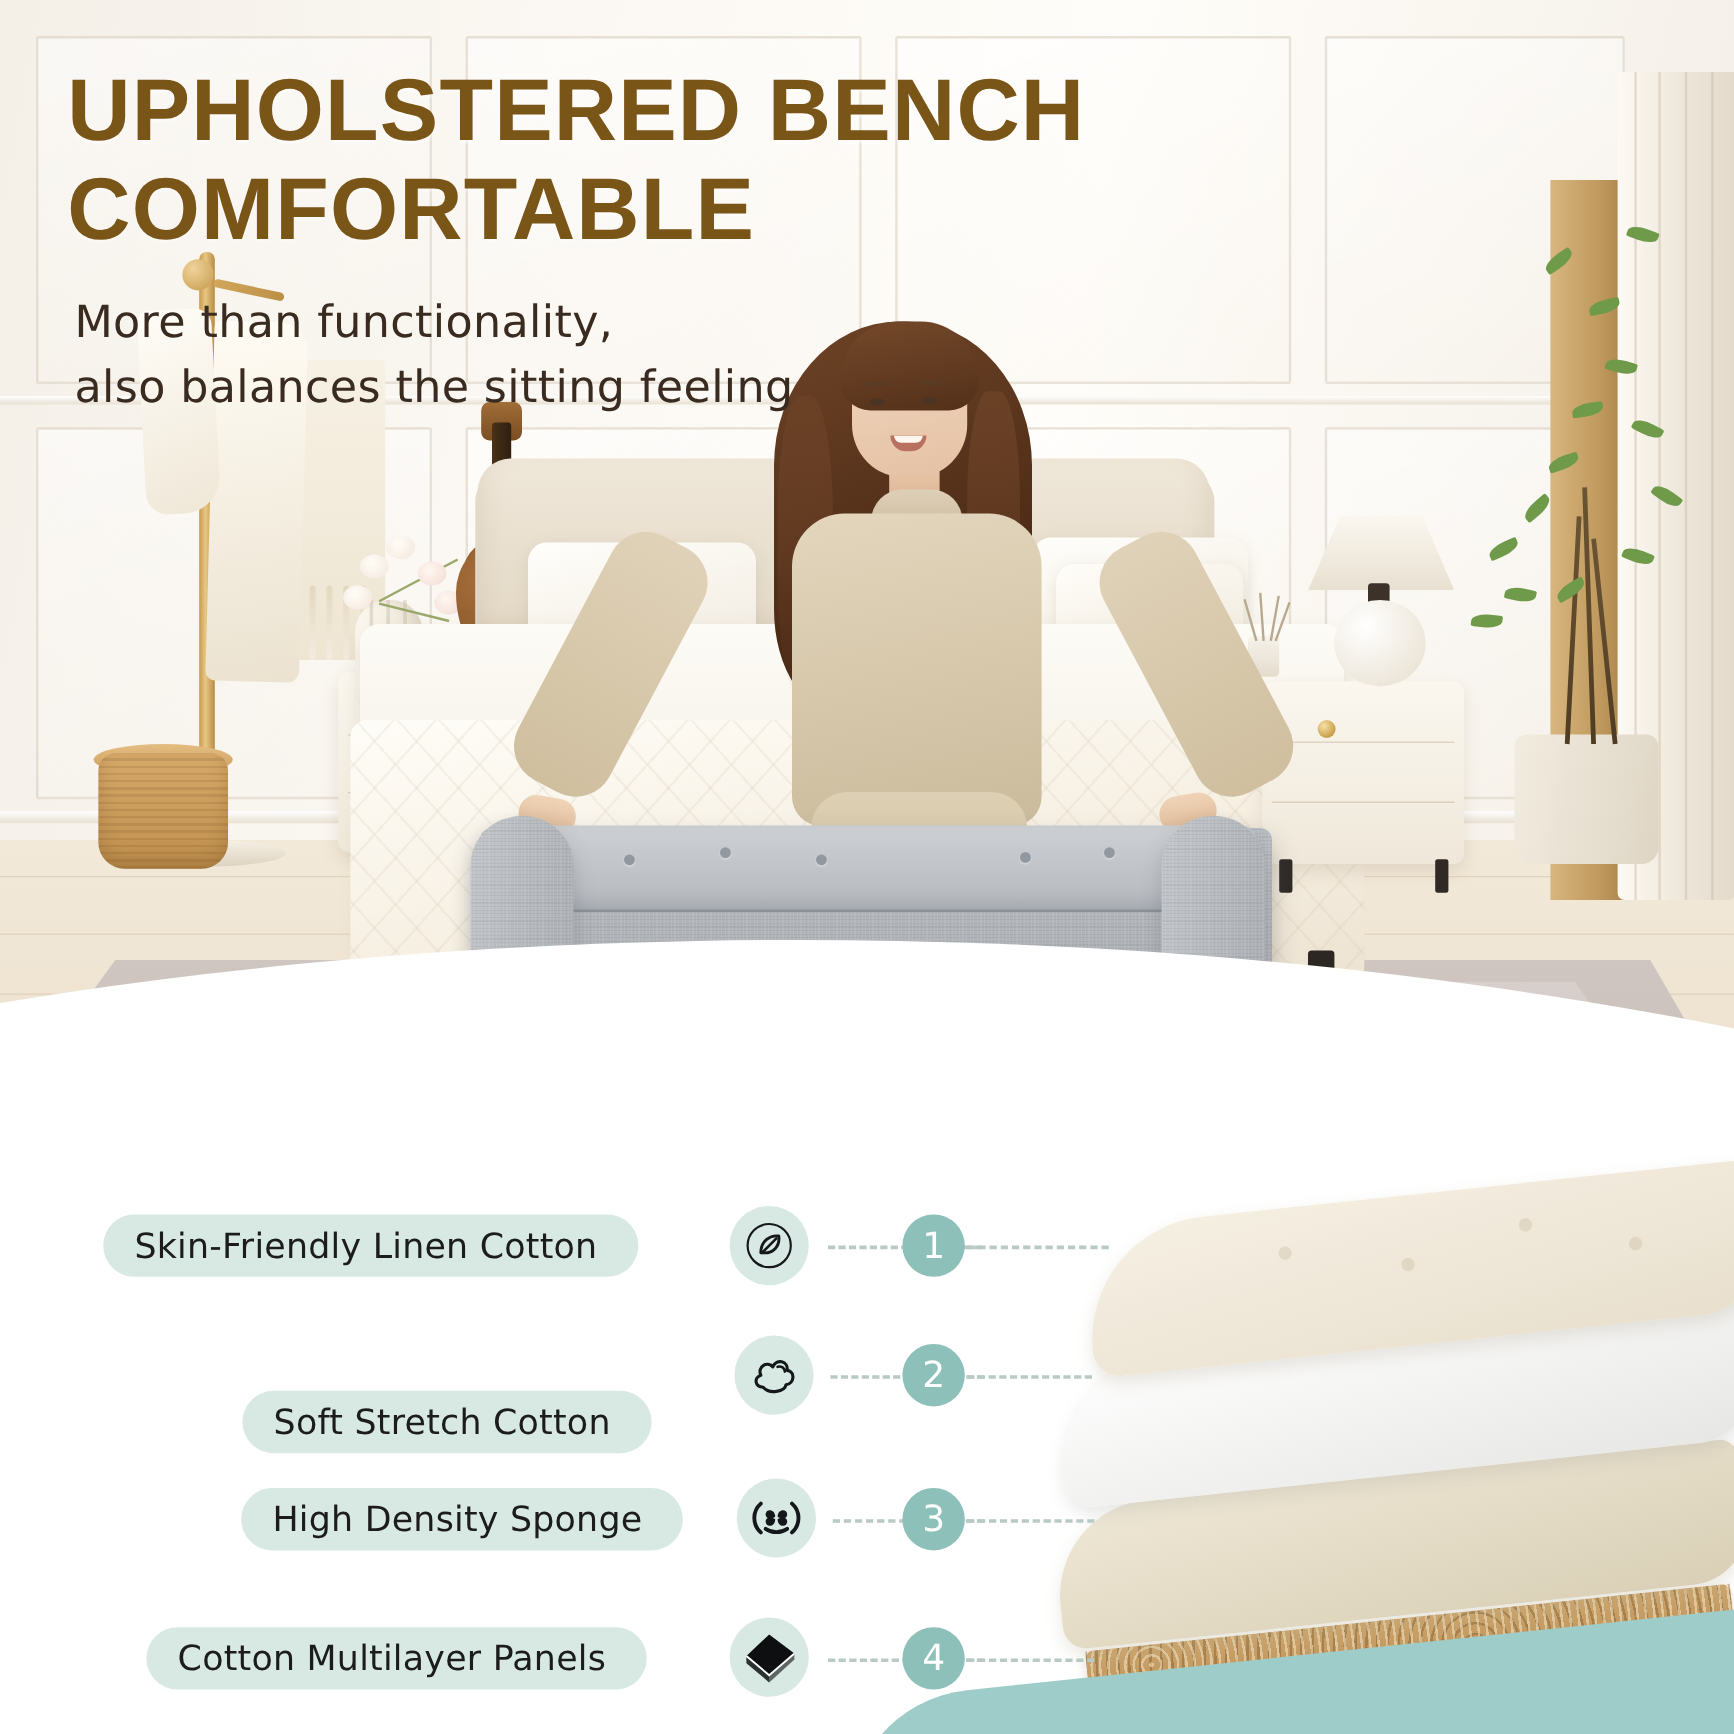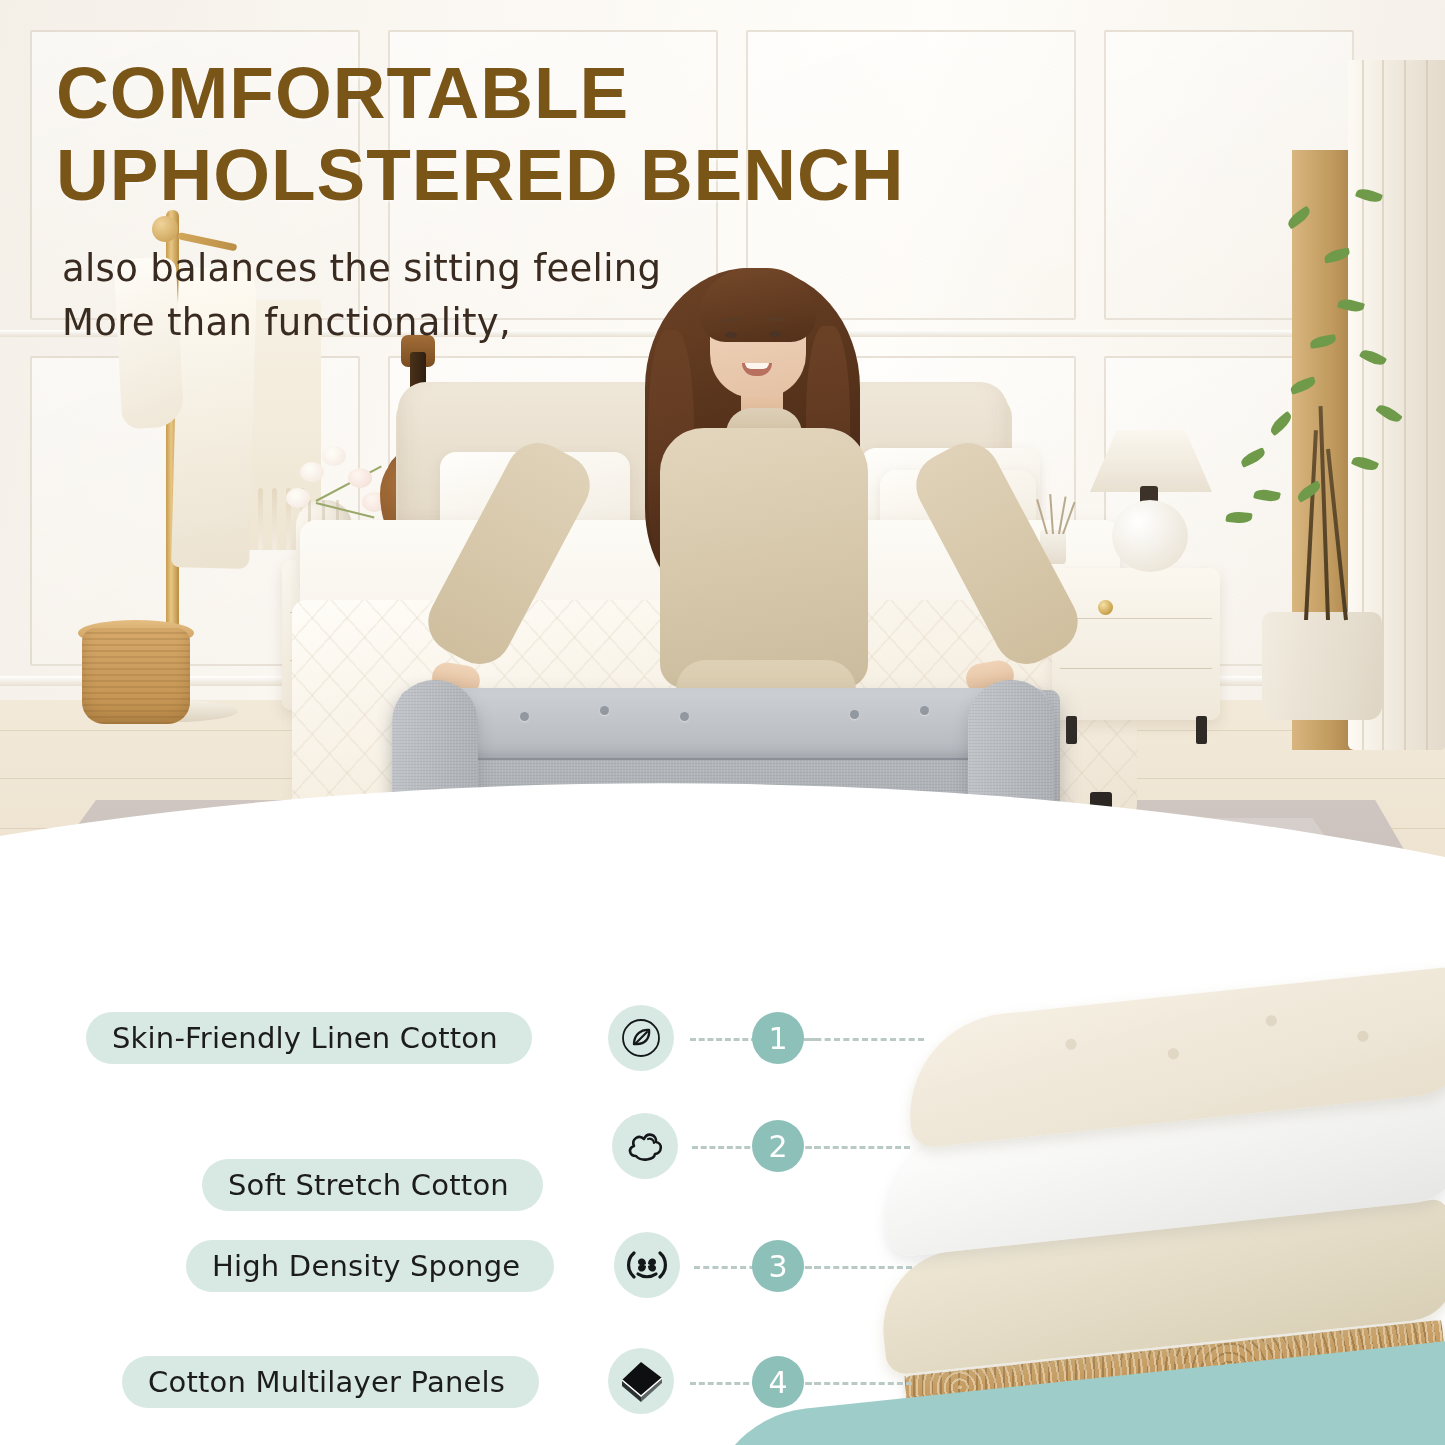--- a/index.html
+++ b/index.html
@@ -471,26 +471,26 @@
     <div class="slipper" style="left:698px; top:888px; transform:rotate(-5deg);">
         <div class="slipper-plaid"></div>
       </div>
     <div class="slipper" style="left:762px; top:888px; transform:rotate(5deg);">
         <div class="slipper-plaid"></div>
       </div>
 
   </div>
 
   <div class="headline">
+    <div class="h-line">UPHOLSTERED BENCH</div>
     <div class="h-line">COMFORTABLE</div>
-    <div class="h-line">UPHOLSTERED BENCH</div>
   </div>
   <div class="sub">
+    <div class="s-line">More than functionality,</div>
     <div class="s-line">also balances the sitting feeling</div>
-    <div class="s-line">More than functionality,</div>
   </div>
 
   <div class="infopanel">
     <div class="infopanel-inner">
 
       <div class="layer L4">
           <div class="L4-chip"></div>
         </div>
       <div class="tealshape"></div>
       <div class="layer L3"></div>
@@ -526,21 +526,21 @@
               <path d="M13 30 C6 30, 5 22, 11 20 C8 13, 16 8, 21 13 C24 6, 34 8, 33 16 C40 17, 39 27, 32 28 C31 34, 18 36, 13 30 Z" fill="none" stroke="#15181a" stroke-width="2.6" stroke-linejoin="round"></path>
               <path d="M25 13 C28 12, 31 14, 31 17" fill="none" stroke="#15181a" stroke-width="2.2" stroke-linecap="round"></path>
             </svg>
           </div>
           <div class="dash" style="left:692px; top:38px; width:128px;"></div>
           <div class="num" style="left:752px; top:12px;">2</div>
           <div class="dash" style="left:806px; top:38px; width:104px;"></div>
         </div>
 
         <div class="frow">
-          <div class="pill" style="left:186px; top:24px;">
+          <div class="pill" style="left:201px; top:24px;">
             <span>High Density Sponge</span>
           </div>
           <div class="iconwrap" style="left:614px; top:16px;">
             <svg width="42" height="42" viewBox="0 0 42 42">
               <path d="M34 9 A16 16 0 0 1 34 33" fill="none" stroke="#15181a" stroke-width="3.2" stroke-linecap="round"></path>
               <path d="M8 33 A16 16 0 0 1 8 9" fill="none" stroke="#15181a" stroke-width="3.2" stroke-linecap="round"></path>
               <path d="M12 30 A16 16 0 0 0 30 30" fill="none" stroke="#15181a" stroke-width="3.2" stroke-linecap="round"></path>
               <path d="M20 20 C20 13, 12 13, 12 18 C12 22, 17 22, 20 20 Z" fill="#15181a"></path>
               <path d="M22 20 C22 13, 30 13, 30 18 C30 22, 25 22, 22 20 Z" fill="#15181a"></path>
               <path d="M20 22 C20 29, 12 29, 12 24 C12 20, 17 20, 20 22 Z" fill="#15181a"></path>

